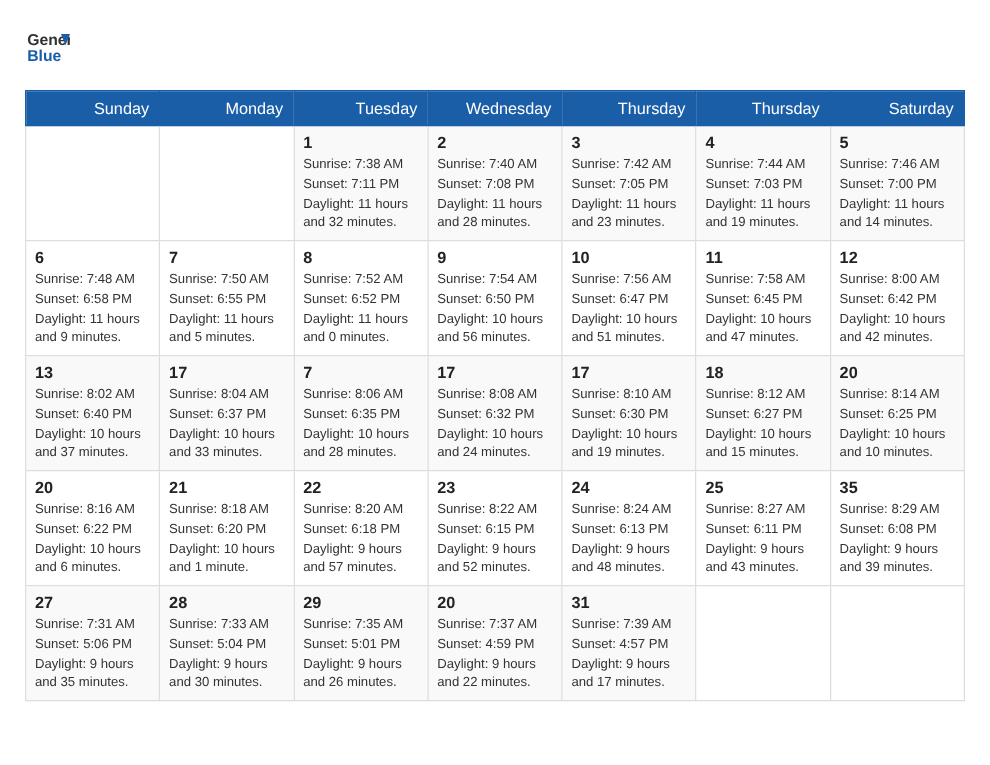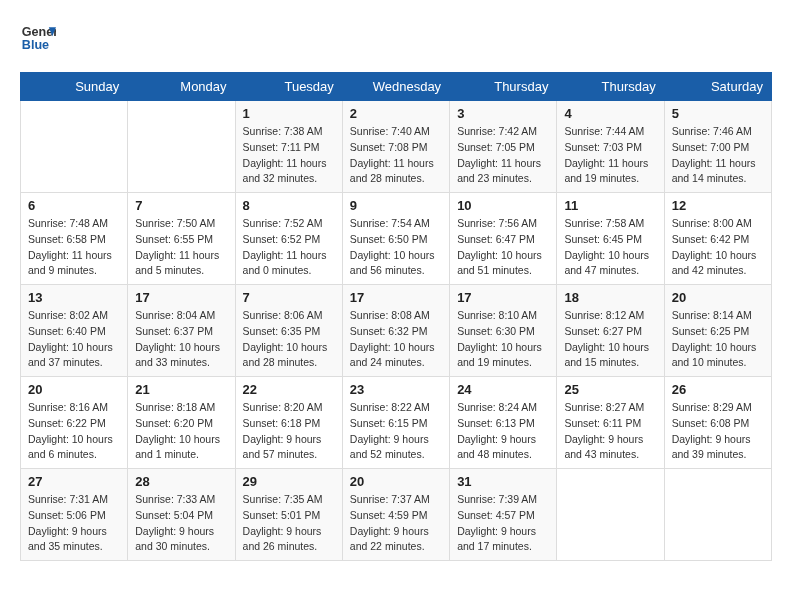--- a/index.html
+++ b/index.html
@@ -211,21 +211,21 @@
         </td>
         <td>
           <div class="day-number">24</div>
           <div class="day-info">Sunrise: 8:24 AM<br>Sunset: 6:13 PM<br>Daylight: 9 hours and 48 minutes.</div>
         </td>
         <td>
           <div class="day-number">25</div>
           <div class="day-info">Sunrise: 8:27 AM<br>Sunset: 6:11 PM<br>Daylight: 9 hours and 43 minutes.</div>
         </td>
         <td>
-          <div class="day-number">26</div>
+          <div class="day-number">35</div>
           <div class="day-info">Sunrise: 8:29 AM<br>Sunset: 6:08 PM<br>Daylight: 9 hours and 39 minutes.</div>
         </td>
       </tr>
       <tr>
         <td>
           <div class="day-number">27</div>
           <div class="day-info">Sunrise: 7:31 AM<br>Sunset: 5:06 PM<br>Daylight: 9 hours and 35 minutes.</div>
         </td>
         <td>
           <div class="day-number">28</div>

